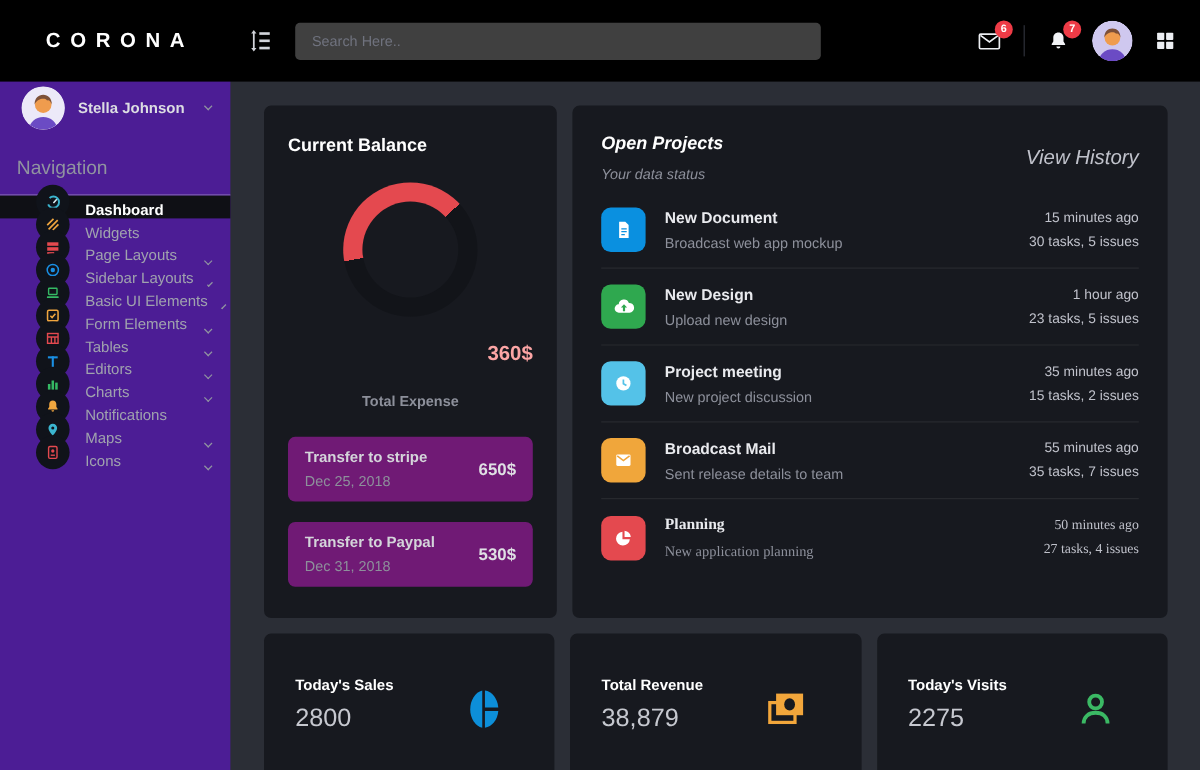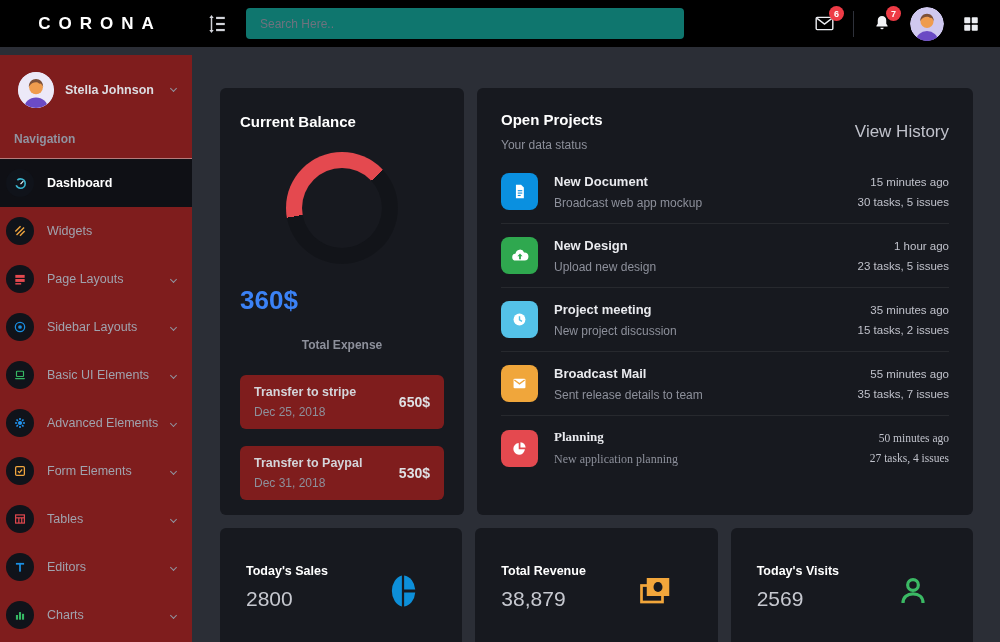--- a/index.html
+++ b/index.html
@@ -1,79 +1,79 @@
 <!DOCTYPE html>
 <html><head>
 <meta charset="utf-8">
 <style>
   * { margin:0; padding:0; box-sizing:border-box; }
   html,body { width:1000px; height:642px; overflow:hidden; background:#2b2e36;
     font-family:"Liberation Sans", sans-serif; }
   .stage { position:relative; width:1000px; height:642px; }
 
   
-  .navbar { position:absolute; left:0; top:0; width:1000px; height:47px; background:#000;
+  .navbar { position:absolute; left:0; top:0; width:1000px; height:68px; background:#000;
     display:flex; align-items:center; z-index:5; }
   .brand { width:192px; height:55px; display:flex; align-items:center; justify-content:center;
     color:#fff; font-weight:bold; font-size:17px; letter-spacing:8px; padding-left:8px; }
   .toggler { margin-left:14px; display:flex; align-items:center; cursor:pointer; }
   .search-wrap { margin-left:18px; }
-  .search-wrap input { width:438px; height:31px; background:#0f766e; border:none; border-radius:4px;
+  .search-wrap input { width:438px; height:31px; background:#404040; border:none; border-radius:4px;
     color:#c8cad1; font-size:12px; padding:0 14px; outline:none; font-family:inherit; }
   .search-wrap input::placeholder { color:#6f727e; }
   .nav-right { margin-left:auto; display:flex; align-items:center; gap:18px; padding-right:20px; }
   .nav-ico { position:relative; display:flex; align-items:center; cursor:pointer; }
   .badge { position:absolute; top:-7px; right:-9px; min-width:15px; height:15px; border-radius:50%;
     background:#ee3b46; color:#fff; font-size:9px; font-weight:bold; display:flex;
     align-items:center; justify-content:center; }
   .nav-divider { width:1px; height:26px; background:#2e313a; }
   .avatar-sm { width:34px; height:34px; border-radius:50%; overflow:hidden; cursor:pointer; }
 
   
-  .sidebar { position:absolute; left:0; top:55px; width:192px; height:587px; background:#7f1d1d; z-index:4; }
+  .sidebar { position:absolute; left:0; top:55px; width:192px; height:587px; background:#4c1d95; z-index:4; }
   .profile { display:flex; align-items:center; gap:11px; padding:17px 16px 12px 18px; cursor:pointer; }
   .avatar-xs { width:36px; height:36px; border-radius:50%; overflow:hidden; background:#e7e4f6; }
   .profile-name { color:#dcdde2; font-size:12.5px; font-weight:600; }
   .chev { width:5px; height:5px; border-right:1.5px solid #9094a0; border-bottom:1.5px solid #9094a0;
     transform:rotate(45deg); display:inline-block; }
   .profile .chev { margin-left:auto; margin-top:-3px; }
-  .nav-label { color:#9093a0; font-size:12px; font-weight:bold; padding:12px 0 12px 14px; }
+  .nav-label { color:#9093a0; font-size:16px; font-weight:normal; padding:12px 0 12px 14px; }
   .menu { border-top:1px solid rgba(255,255,255,0.42); }
-  .nav-item { height:48px; display:flex; align-items:center; gap:13px; padding:0 16px 0 6px;
+  .nav-item { height:19px; display:flex; align-items:flex-end; gap:13px; padding:0 16px 0 30px;
     color:#a0a3ae; font-size:12.5px; cursor:pointer; }
   .nav-item .lbl { white-space:nowrap; }
   .nav-item.active { background:#0f1015; color:#fff; font-weight:bold; }
   .ic { width:28px; height:28px; min-width:28px; border-radius:50%; background:#10131a;
     display:flex; align-items:center; justify-content:center; }
   .nav-item .chev { margin-left:auto; }
 
   
   .main { position:absolute; left:192px; top:55px; width:808px; height:587px; background:#2b2e36;
     padding:33px 27px 0 28px; overflow:hidden; }
   .row1 { display:flex; gap:13px; }
   .row2 { display:flex; gap:13px; margin-top:13px; }
   .card { background:#17191f; border-radius:6px; }
 
   
   .balance { width:244px; min-width:244px; height:427px; padding:25px 20px; }
   .card-title { color:#fff; font-size:15px; font-weight:bold; }
   .donut { width:112px; height:112px; border-radius:50%; margin:22px auto 0; position:relative;
     background:conic-gradient(from 260deg, #e4494f 0deg 147deg, #121419 147deg 360deg); }
   .donut::after { content:""; position:absolute; inset:16px; border-radius:50%; background:#17191f; }
-  .amount { text-align:left; color:#3b82f6; font-size:26px; font-weight:bold; margin-top:21px; }
+  .amount { text-align:right; color:#fca5a5; font-size:17px; font-weight:bold; margin-top:21px; }
   .amount-label { text-align:center; color:#8d909b; font-size:12px; margin-top:22px;font-weight:bold; }
   .transfers { margin-top:23px; display:flex; flex-direction:column; gap:17px; }
-  .transfer { background:#7f1d1d; border-radius:6px; padding:10px 14px; display:flex; align-items:center; }
+  .transfer { background:#701a75; border-radius:6px; padding:10px 14px; display:flex; align-items:center; }
   .t-title { color:#d4d5da; font-size:12.5px; font-weight:600; }
   .t-date { color:#8d909b; font-size:12px; margin-top:6px; }
   .t-amt { margin-left:auto; color:#dfe0e4; font-size:14px; font-weight:bold; }
 
   
   .projects { flex:1; height:427px; padding:23px 24px; }
-  .proj-head { display:flex; align-items:flex-end; }
+  .proj-head { display:flex; align-items:flex-end;font-style:italic; }
   .proj-sub { color:#8d909b; font-size:12px; margin-top:10px; }
   .view-history { margin-left:auto; color:#c0c2cb; font-size:17px; cursor:pointer; align-self:center; }
   .proj-list { margin-top:8px; }
   .proj-row { display:flex; align-items:center; padding:13px 0; border-bottom:1px solid rgba(255,255,255,0.07); }
   .proj-row:last-child { border-bottom:none;font-family:Liberation Serif, serif; }
   .proj-ic { width:37px; height:37px; min-width:37px; border-radius:8px; display:flex;
     align-items:center; justify-content:center; margin-right:16px; }
   .p-title { color:#e9eaee; font-size:13px; font-weight:bold; }
   .p-sub { color:#8d909b; font-size:12px; margin-top:7px; }
   .p-right { margin-left:auto; text-align:right; }
@@ -222,39 +222,20 @@
         <span class="ic">
           <svg width="14" height="14" viewBox="0 0 24 24">
               <rect x="6" y="5.5" width="12" height="9" rx="1" fill="none" stroke="#35b964" stroke-width="2"></rect>
               <rect x="3.5" y="17" width="17" height="2.4" rx="1.2" fill="#35b964"></rect>
             </svg>
         </span>
         <span class="lbl">Basic UI Elements</span>
         <span class="chev"></span>
       </div>
 
-      <div class="nav-item">
-        <span class="ic">
-          <svg width="14" height="14" viewBox="0 0 24 24">
-              <circle cx="12" cy="12" r="3.6" fill="#2196f3"></circle>
-              <g stroke="#2196f3" stroke-width="2.6">
-                <line x1="12" y1="3.5" x2="12" y2="7"></line>
-                <line x1="12" y1="17" x2="12" y2="20.5"></line>
-                <line x1="3.5" y1="12" x2="7" y2="12"></line>
-                <line x1="17" y1="12" x2="20.5" y2="12"></line>
-                <line x1="6" y1="6" x2="8.4" y2="8.4"></line>
-                <line x1="15.6" y1="15.6" x2="18" y2="18"></line>
-                <line x1="6" y1="18" x2="8.4" y2="15.6"></line>
-                <line x1="15.6" y1="8.4" x2="18" y2="6"></line>
-              </g>
-            </svg>
-        </span>
-        <span class="lbl">Advanced Elements</span>
-        <span class="chev"></span>
-      </div>
 
       <div class="nav-item">
         <span class="ic">
           <svg width="14" height="14" viewBox="0 0 24 24">
               <rect x="4.5" y="4.5" width="15" height="15" rx="2" fill="none" stroke="#f0a63f" stroke-width="2.2"></rect>
               <path d="M8.5 12.2l2.5 2.6 4.7-5.3" fill="none" stroke="#f0a63f" stroke-width="2.2"></path>
             </svg>
         </span>
         <span class="lbl">Form Elements</span>
         <span class="chev"></span>
@@ -479,21 +460,21 @@
         <span class="stat-ic">
           <svg width="38" height="36" viewBox="0 0 24 24">
               <rect x="3" y="9" width="14" height="11" fill="none" stroke="#f2a63b" stroke-width="1.8"></rect>
               <rect x="6.5" y="4" width="15" height="12" fill="#f2a63b"></rect>
               <ellipse cx="14" cy="10" rx="3" ry="3.4" fill="#17191f"></ellipse>
             </svg>
         </span>
       </div>
       <div class="card stat">
         <div class="stat-title">Today's Visits</div>
-        <div class="stat-value">2569</div>
+        <div class="stat-value">2275</div>
         <span class="stat-ic">
           <svg width="32" height="38" viewBox="0 0 24 24">
               <circle cx="12" cy="7.5" r="4" fill="none" stroke="#3bb964" stroke-width="2.4"></circle>
               <path d="M4.5 21c0-4.3 3.2-6.8 7.5-6.8s7.5 2.5 7.5 6.8" fill="none" stroke="#3bb964" stroke-width="2.4"></path>
             </svg>
         </span>
       </div>
     </div>
   </div>
 

